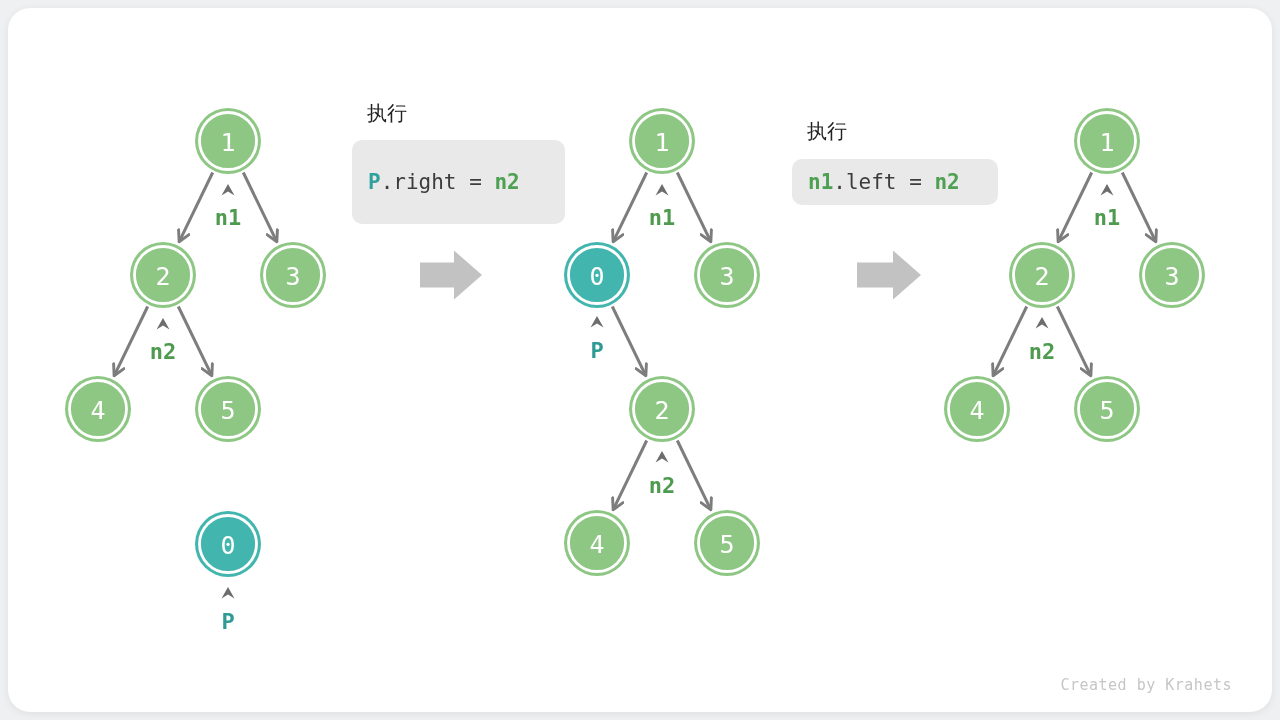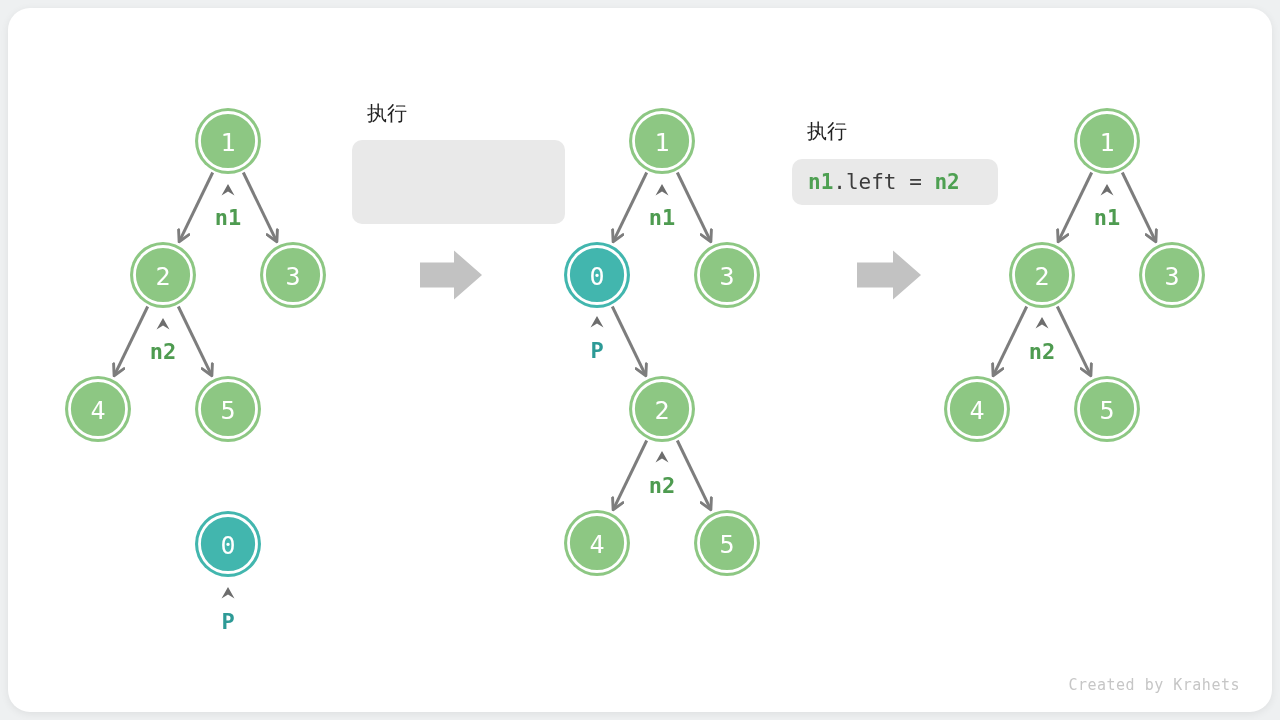--- a/index.html
+++ b/index.html
@@ -43,21 +43,21 @@
     font-size: 21px;
     line-height: 25px;
     white-space: pre;
     color: var(--code-plain, #3c3c3c);
   }
   .tok.green { color: var(--code-green, #4ea052); font-weight: bold; }
   .tok.teal  { color: var(--code-teal, #2fa29d); font-weight: bold; }
   .tok.plain { color: var(--code-plain, #3c3c3c); }
   .watermark {
     position: absolute;
-    right: 40px;
+    right: 48px;
     top: 676px;
     font-family: "DejaVu Sans Mono", "Liberation Mono", monospace;
     font-size: 15px;
     letter-spacing: 0.5px;
     color: var(--watermark-text, #c6c6c6);
   }
 </style>
 </head>
 <body>
 
@@ -205,20 +205,21 @@
         <text x="1042" y="351" text-anchor="middle" dominant-baseline="central" fill="#4e9b50" font-size="22" font-weight="bold" font-family="&quot;DejaVu Sans Mono&quot;, &quot;Liberation Mono&quot;, monospace">n2</text>
       </g>
     </g>
     <polygon points="420,262.5 454,262.5 454,250.5 482,275 454,299.5 454,287.5 420,287.5" fill="#c2c2c2"></polygon>
     <polygon points="857,262.5 893,262.5 893,250.5 921,275 893,299.5 893,287.5 857,287.5" fill="#c2c2c2"></polygon>
   </svg>
 
 <div id="overlays">
     <div class="exec-title" style="left: 367px; top: 100px;">执行</div>
     <div class="code-box" style="left: 352px; top: 140px; width: 213px; height: 84px;">
+      <div class="code-line"><span class="tok teal">P</span><span class="tok plain">.right = </span><span class="tok green">n2</span></div>
     </div>
     <div class="exec-title" style="left: 807px; top: 118px;">执行</div>
     <div class="code-box" style="left: 792px; top: 159px; width: 206px; height: 46px; justify-content: center;">
       <div class="code-line"><span class="tok green">n1</span><span class="tok plain">.left = </span><span class="tok green">n2</span></div>
     </div>
   </div>
 
 <div class="watermark">Created by Krahets</div>
 
 </body></html>

